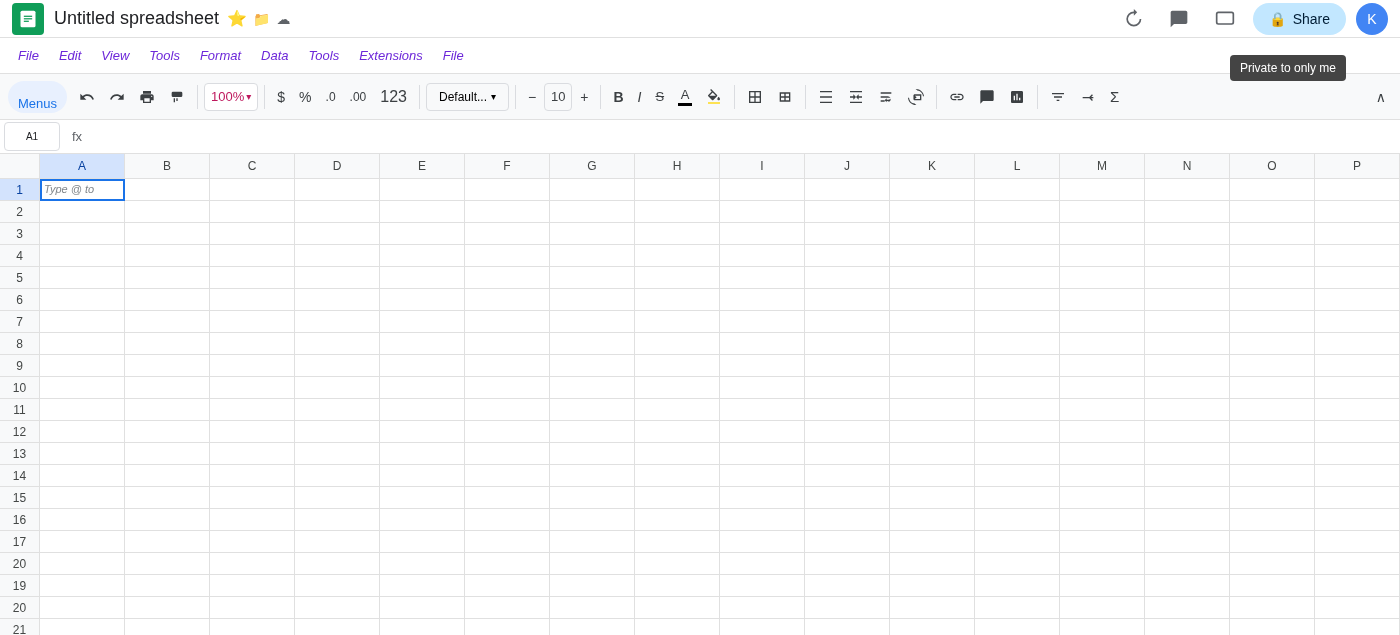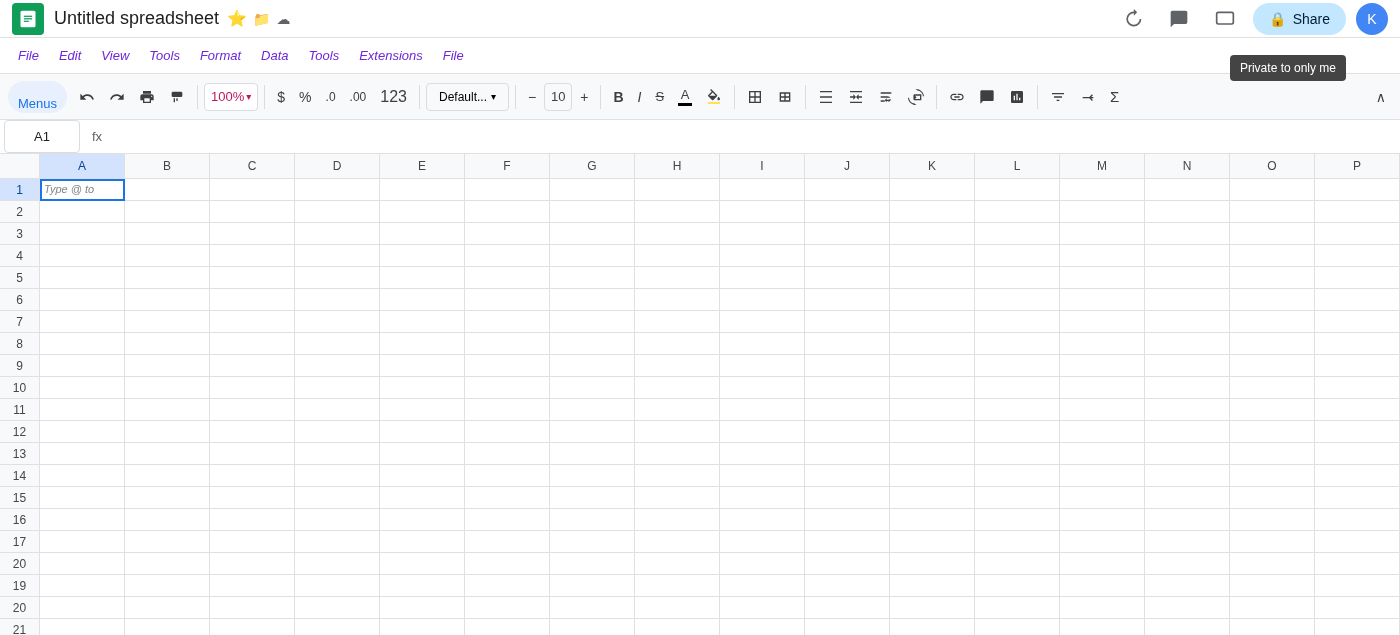--- a/index.html
+++ b/index.html
@@ -181,25 +181,25 @@
     
     #formula-bar {
       display: flex;
       align-items: center;
       height: 34px;
       border-bottom: 1px solid #e0e0e0;
       background: #fff;
       padding: 0 4px;
     }
     #cell-ref {
-      width: 76px;
+      width: 56px;
       border: 1px solid #dadce0;
       border-radius: 4px;
       padding: 8px 6px;
-      font-size: 13px;
+      font-size: 10px;
       text-align: center;
       color: #202124;
       margin-right: 4px;
     }
     #fx-icon {
       color: #5f6368;
       font-size: 13px;
       padding: 0 8px;
     }
     #formula-input {

